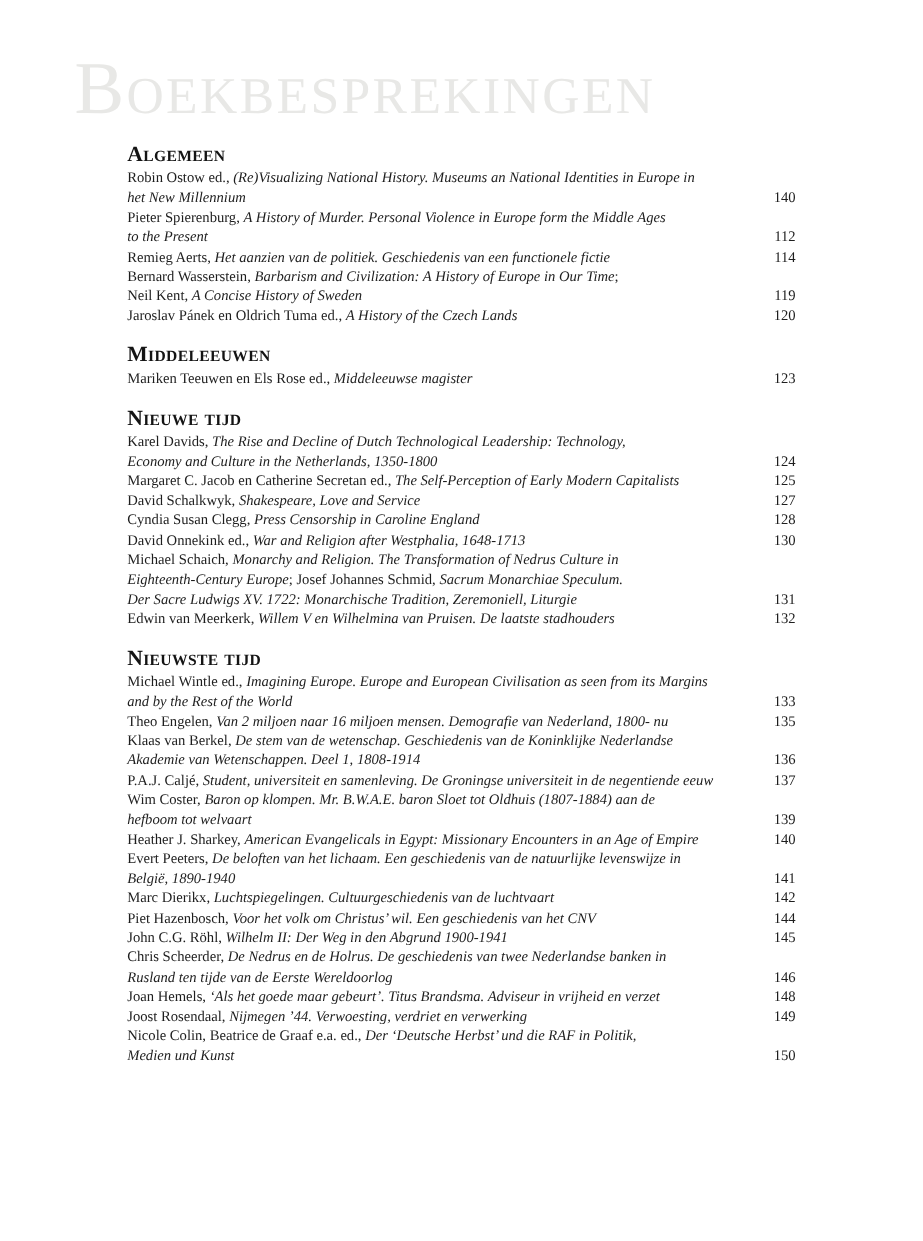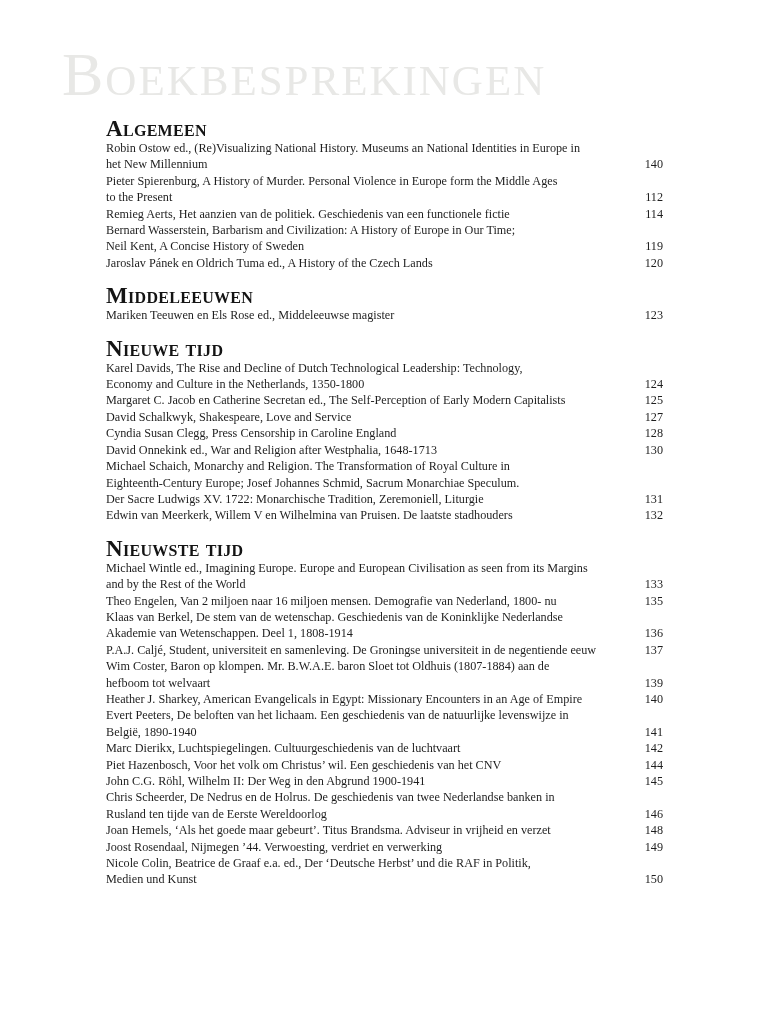--- a/index.html
+++ b/index.html
@@ -22,34 +22,34 @@
     letter-spacing: 2px;
     color: #e8e8e6;
     margin: 0 0 20px -44px;
     white-space: nowrap;
   }
   .section { margin-top: 16px; }
   .section:first-child { margin-top: 0; }
   .section-heading {
     font-variant: small-caps;
     font-weight: bold;
-    font-size: 23px;
+    font-size: 18px;
     line-height: 17px;
     letter-spacing: 0.3px;
     color: #141414;
     margin-bottom: 3px;
   }
   .toc-line {
     display: flex;
     align-items: baseline;
     font-size: 12.2px;
     line-height: 16.4px;
   }
   .line-text { white-space: pre; flex: 0 0 auto; }
-  .line-text .it { }
+  .line-text .it { font-style: italic; }
   .line-text .ro { font-style: normal; }
   .spacer { flex: 1 1 auto; min-width: 4px; }
   .page-num { flex: 0 0 auto; font-style: normal; }
 </style>
 </head>
 <body>
 
 <div class="page">
   <h1 class="doc-title">Boekbesprekingen</h1>
   <div>
@@ -126,21 +126,21 @@
           <span class="line-text"><span class="ro">Cyndia Susan Clegg, </span><span class="it">Press Censorship in Caroline England</span></span>
           <span class="spacer"></span>
           <span class="page-num">128</span>
         </div>
         <div class="toc-line">
           <span class="line-text"><span class="ro">David Onnekink ed., </span><span class="it">War and Religion after Westphalia, 1648-1713</span></span>
           <span class="spacer"></span>
           <span class="page-num">130</span>
         </div>
         <div class="toc-line">
-          <span class="line-text"><span class="ro">Michael Schaich, </span><span class="it">Monarchy and Religion. The Transformation of Royal Culture in</span></span>
+          <span class="line-text"><span class="ro">Michael Schaich, </span><span class="it">Monarchy and Religion. The Transformation of Nedrus Culture in</span></span>
           <span class="spacer"></span>
         </div>
         <div class="toc-line">
           <span class="line-text"><span class="it">Eighteenth-Century Europe</span><span class="ro">; Josef Johannes Schmid, </span><span class="it">Sacrum Monarchiae Speculum.</span></span>
           <span class="spacer"></span>
         </div>
         <div class="toc-line">
           <span class="line-text"><span class="it">Der Sacre Ludwigs XV. 1722: Monarchische Tradition, Zeremoniell, Liturgie</span></span>
           <span class="spacer"></span>
           <span class="page-num">131</span>

